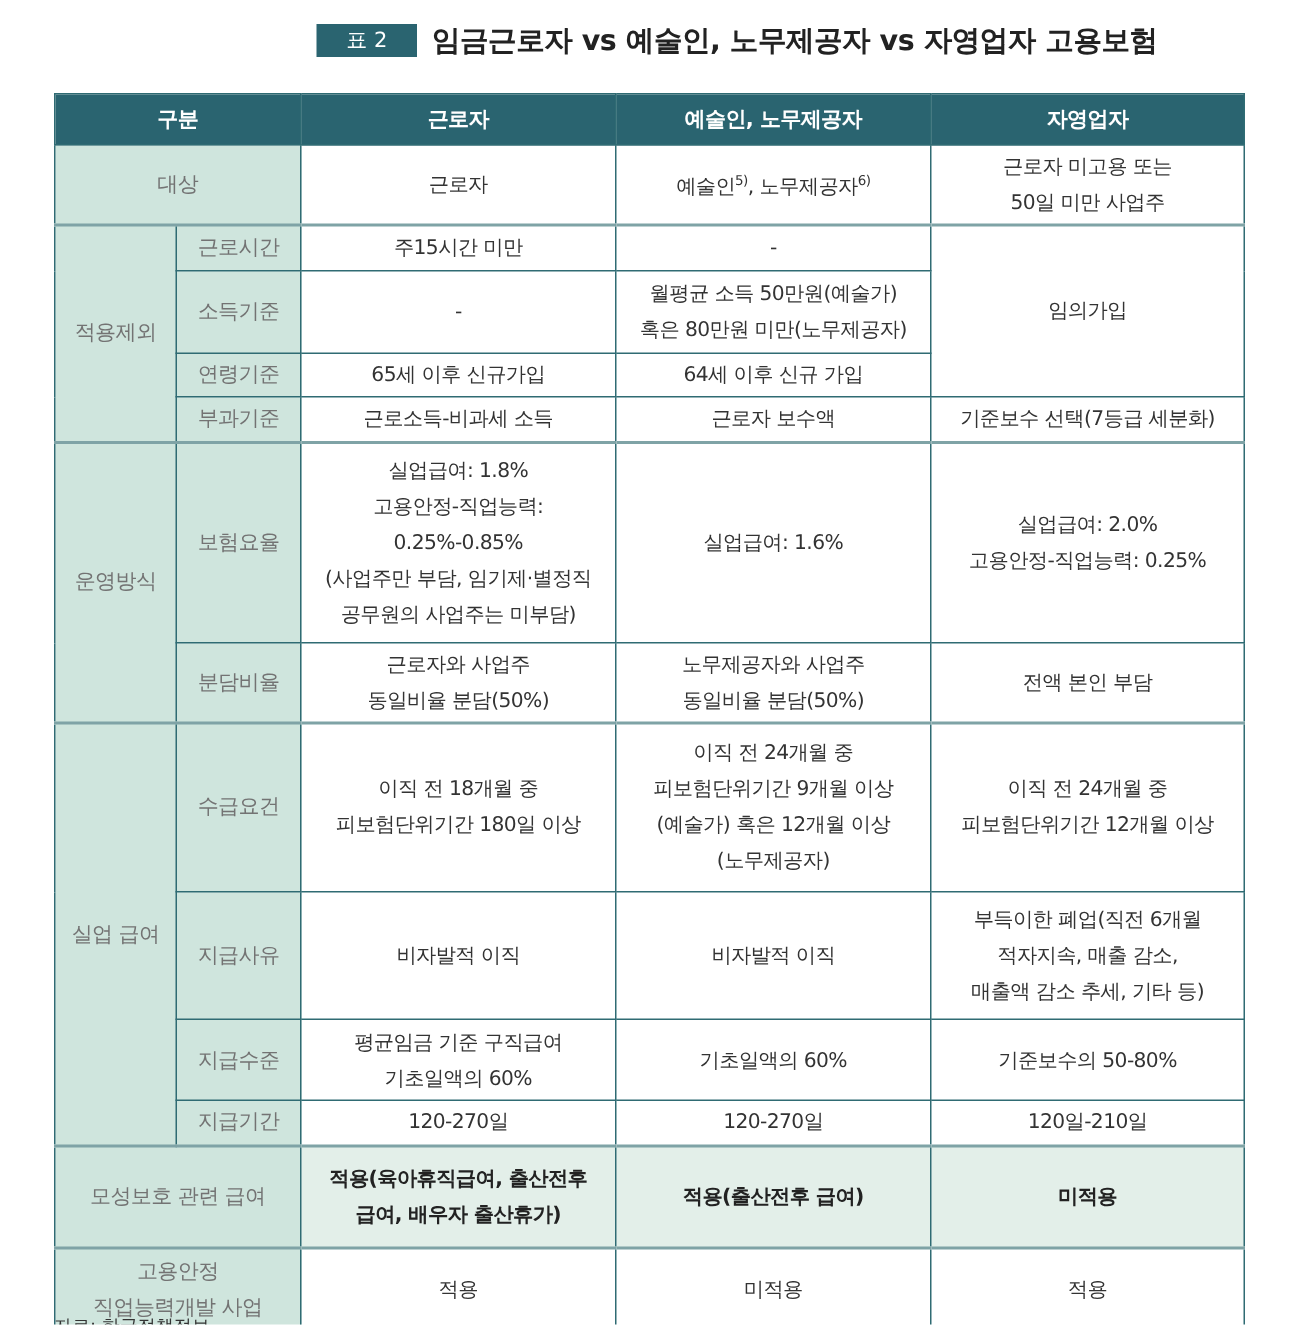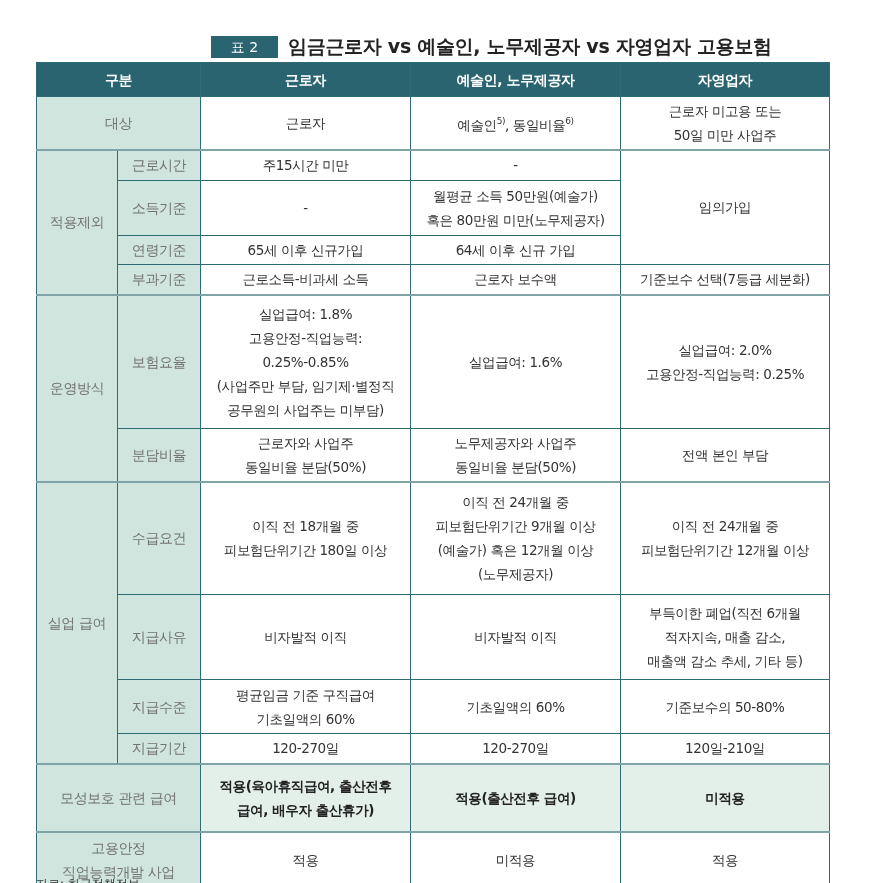--- a/index.html
+++ b/index.html
@@ -1,18 +1,18 @@
 <!DOCTYPE html>
 <html><head>
 <meta charset="utf-8">
 <style>
   html, body { margin: 0; padding: 0; background: #ffffff; }
   body { width: 871px; height: 883px; position: relative; overflow: hidden;
          font-family: "DejaVu Sans", "Liberation Sans", sans-serif; color: #333; }
-  .title-wrap { position: absolute; left: 211px; top: 16px; height: 22px; display: flex; align-items: center; margin-top: 20px; }
+  .title-wrap { position: absolute; left: 211px; top: 16px; height: 22px; display: flex; align-items: center; }
   .badge { background: #2a6470; color: #fff; width: 67px; height: 22px; line-height: 22px;
            text-align: center; font-size: 14px; }
   .title { margin-left: 10px; font-size: 19px; font-weight: bold; color: #222; letter-spacing: -0.3px; }
   table { position: absolute; left: 36px; top: 62px; border-collapse: collapse; width: 793px;
           table-layout: fixed; font-size: 13.5px; letter-spacing: -0.4px; }
   td, th { border: 1px solid #2f6b73; text-align: center; vertical-align: middle; padding: 0 4px;
            line-height: 24px; }
   tr.row-sep > td { border-top: 2px solid #7fa3a6; }
   th { background: #2a6470; color: #fff; font-weight: bold; height: 33px; font-size: 14px; }
   td.lbl { background: #cfe5dd; color: #737373; font-size: 14px; }
@@ -39,21 +39,21 @@
   <tbody>
       <tr>
     <th colspan="2">구분</th>
     <th>근로자</th>
     <th>예술인, 노무제공자</th>
     <th>자영업자</th>
   </tr>
   <tr style="height:53px">
     <td colspan="2" class="lbl">대상</td>
     <td>근로자</td>
-    <td><span>예술인</span><sup>5)</sup><span>, 동일비율</span><sup>6)</sup></td>
+    <td><span>예술인</span><sup>5)</sup><span>, 노무제공자</span><sup>6)</sup></td>
     <td class="ml">근로자 미고용 또는
 50일 미만 사업주</td>
   </tr>
   <tr class="row-sep" style="height:31px">
     <td rowspan="4" class="lbl">적용제외</td>
     <td class="lbl">근로시간</td>
     <td>주15시간 미만</td>
     <td>-</td>
     <td rowspan="3">임의가입</td>
   </tr>

